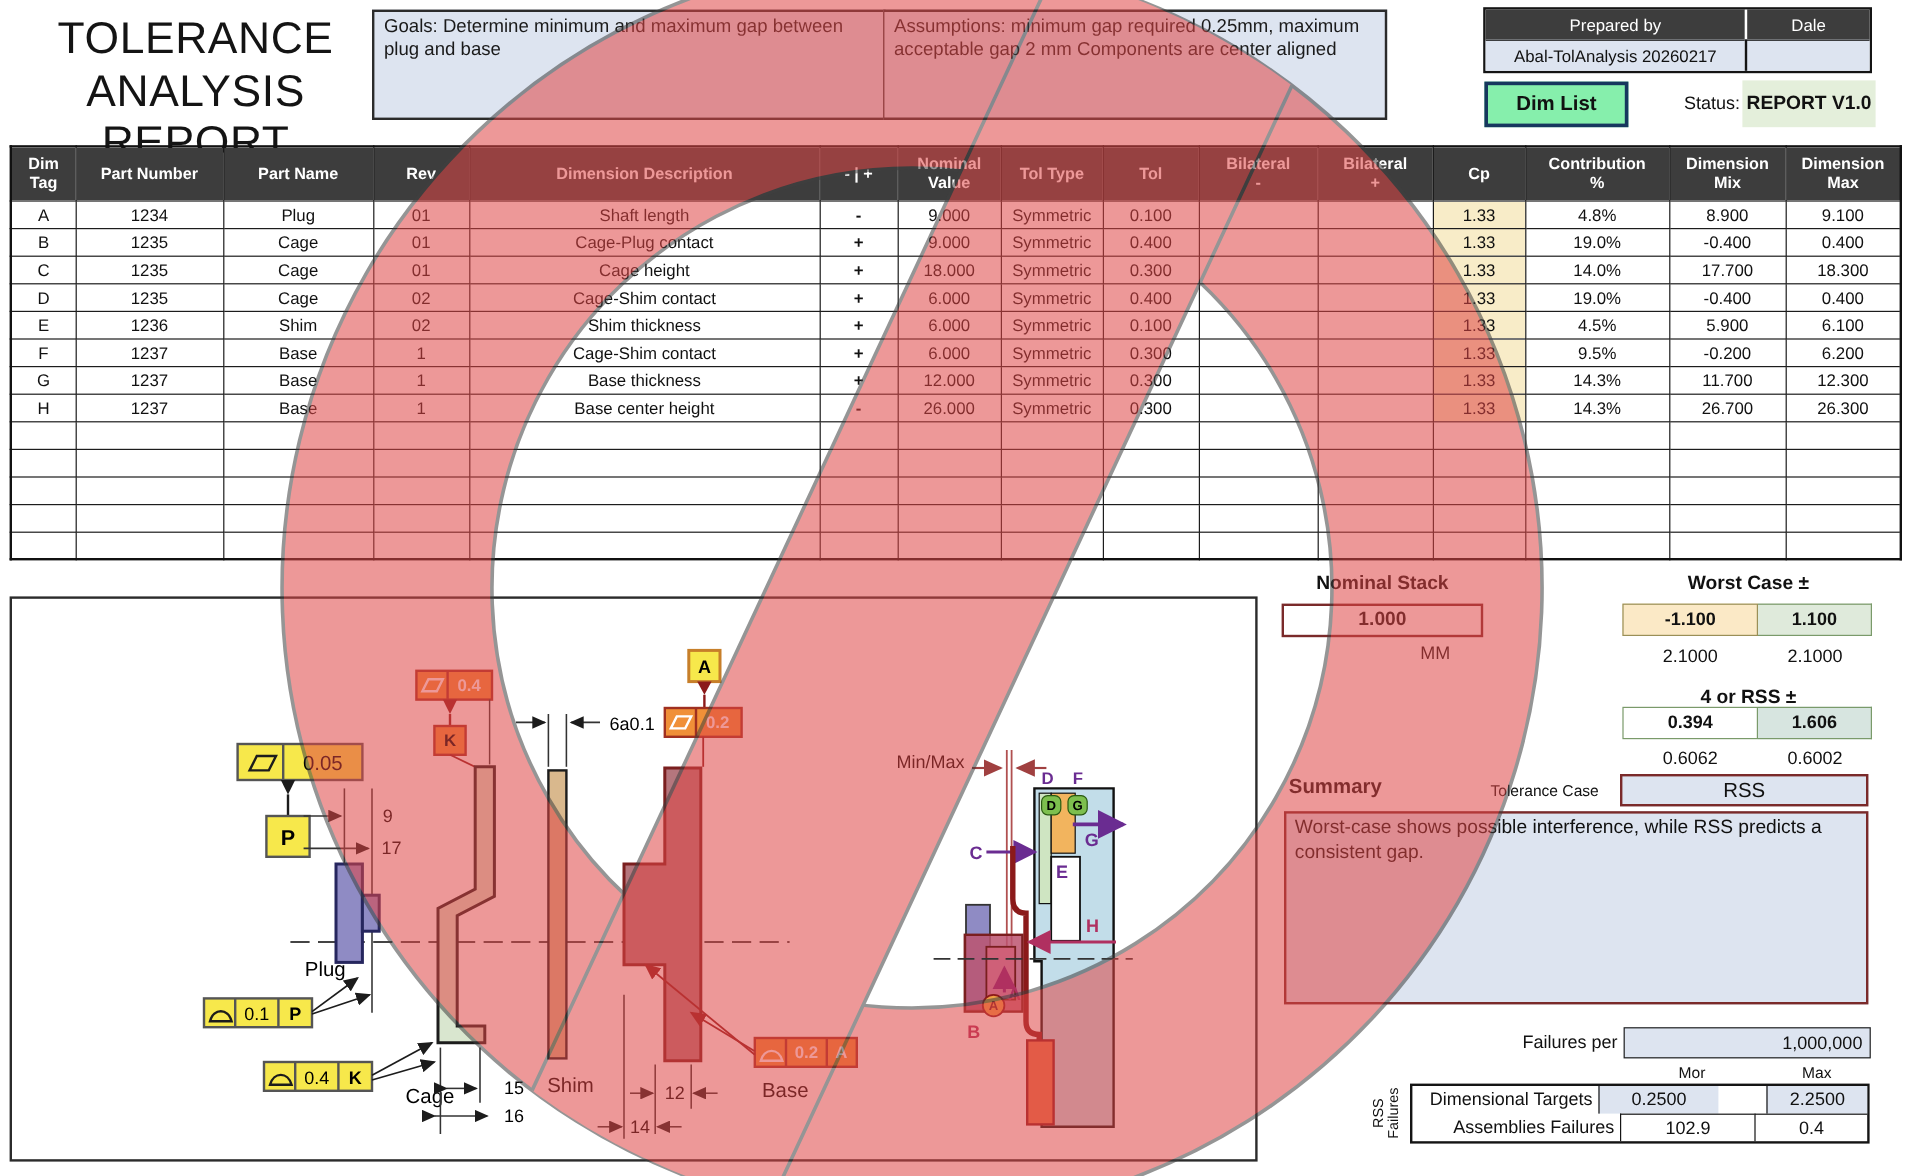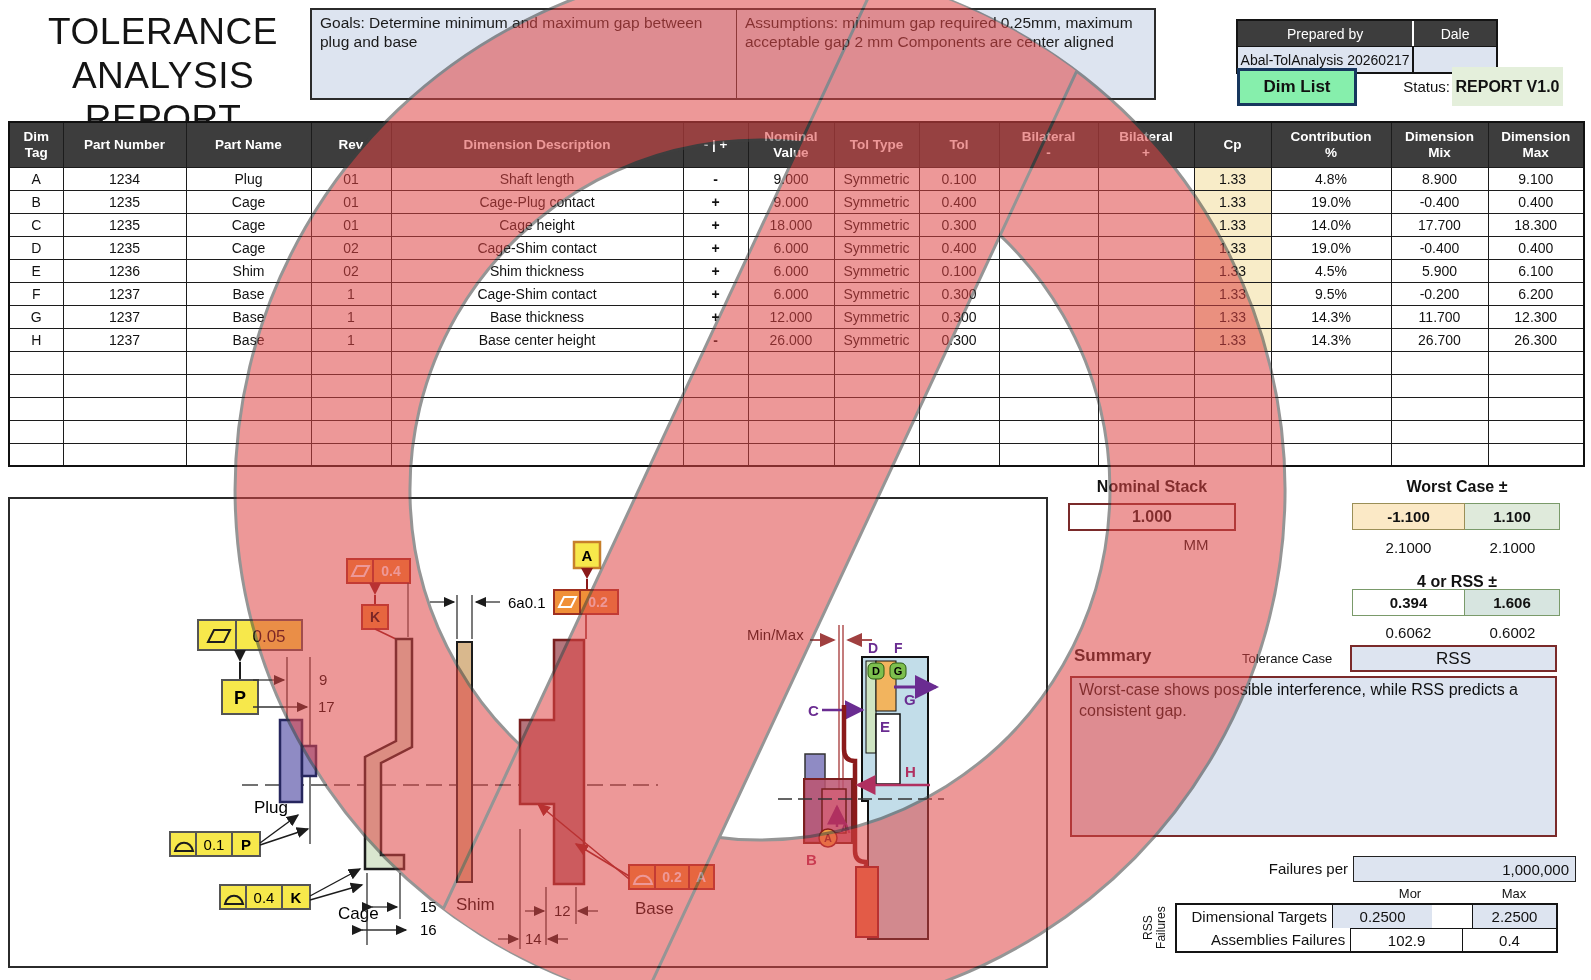--- a/index.html
+++ b/index.html
@@ -5,21 +5,21 @@
   html,body{margin:0;padding:0;background:#fff;}
   .page{position:relative;width:1591px;height:980px;background:#fff;overflow:hidden;
         font-family:"Liberation Sans","DejaVu Sans",sans-serif;color:#111;}
   
   .title{position:absolute;left:18px;top:10px;width:290px;text-align:center;
          font-size:37px;line-height:1.18;color:#141414;letter-spacing:.5px;}
   .infobox{position:absolute;top:8px;height:92px;background:#dde4f0;border:2px solid #2b2b2b;
            box-sizing:border-box;padding:3px 8px;font-size:15.5px;line-height:1.25;color:#1a1a1a;}
   #goalsBox{left:310px;width:428px;}
   #assumpBox{left:736px;width:420px;border-left:1.5px solid #2b2b2b;}
-  .prep{position:absolute;left:1236px;top:6px;width:262px;border:2px solid #141414;box-sizing:border-box;margin-top:13px;}
+  .prep{position:absolute;left:1236px;top:6px;width:324px;border:2px solid #141414;box-sizing:border-box;}
   .prep-row{display:flex;}
   .prep-h{background:#3d3d3d;color:#fff;font-size:14px;height:25px;display:flex;align-items:center;justify-content:center;}
   .prep-v{background:#dde4f0;color:#111;font-size:14px;height:25px;display:flex;align-items:center;justify-content:center;border-top:1.5px solid #141414;}
   .prep-c1{width:219px;}
   .prep-c2{width:103px;border-left:2px solid #fff;}
   .prep-v.prep-c2{border-left:2px solid #141414;}
   .dimlist{position:absolute;left:1237px;top:68px;width:120px;height:38px;background:#86efac;
            border:3px solid #17375e;box-sizing:border-box;font-size:17px;font-weight:bold;
            display:flex;align-items:center;justify-content:center;cursor:pointer;}
   .statusLbl{position:absolute;left:1378px;top:78px;width:72px;font-size:15px;text-align:right;}
@@ -566,21 +566,21 @@
     <div class="vcell" style="width:113px;">0.6062</div>
     <div class="vcell" style="width:95px;">0.6002</div>
   </div>
 
   <div class="abs" style="left:1074px;top:646px;font-size:17px;font-weight:bold;">Summary</div>
   <div class="abs" style="left:1242px;top:651px;font-size:13px;">Tolerance Case</div>
   <div class="abs tolcase" style="left:1350px;top:645px;width:207px;height:27px;">RSS</div>
   <div class="abs sumbox" style="left:1070px;top:676px;width:487px;height:161px;">Worst-case shows possible interference, while RSS predicts a consistent gap.</div>
 
   <div class="abs" style="left:1180px;top:860px;width:168px;font-size:15px;text-align:right;">Failures per</div>
-  <div class="abs fpbox" style="left:1353px;top:856px;width:223px;height:26px;">1,000,000</div>
+  <div class="abs fpbox" style="left:1353px;top:856px;width:206px;height:26px;">1,000,000</div>
   <div class="abs" style="left:1355px;top:886px;width:110px;font-size:13px;text-align:center;">Mor</div>
   <div class="abs" style="left:1468px;top:886px;width:92px;font-size:13px;text-align:center;">Max</div>
 
   <div class="abs rot" style="left:1120px;top:915px;width:70px;">RSS
 Failures</div>
 
   <div class="abs ftable" style="left:1175px;top:903px;width:383px;">
     <div class="frow">
       <div class="fl">Dimensional Targets</div>
       <div class="fv" style="width:113px;background:#dde4f0;border-top:none;">0.2500</div>

